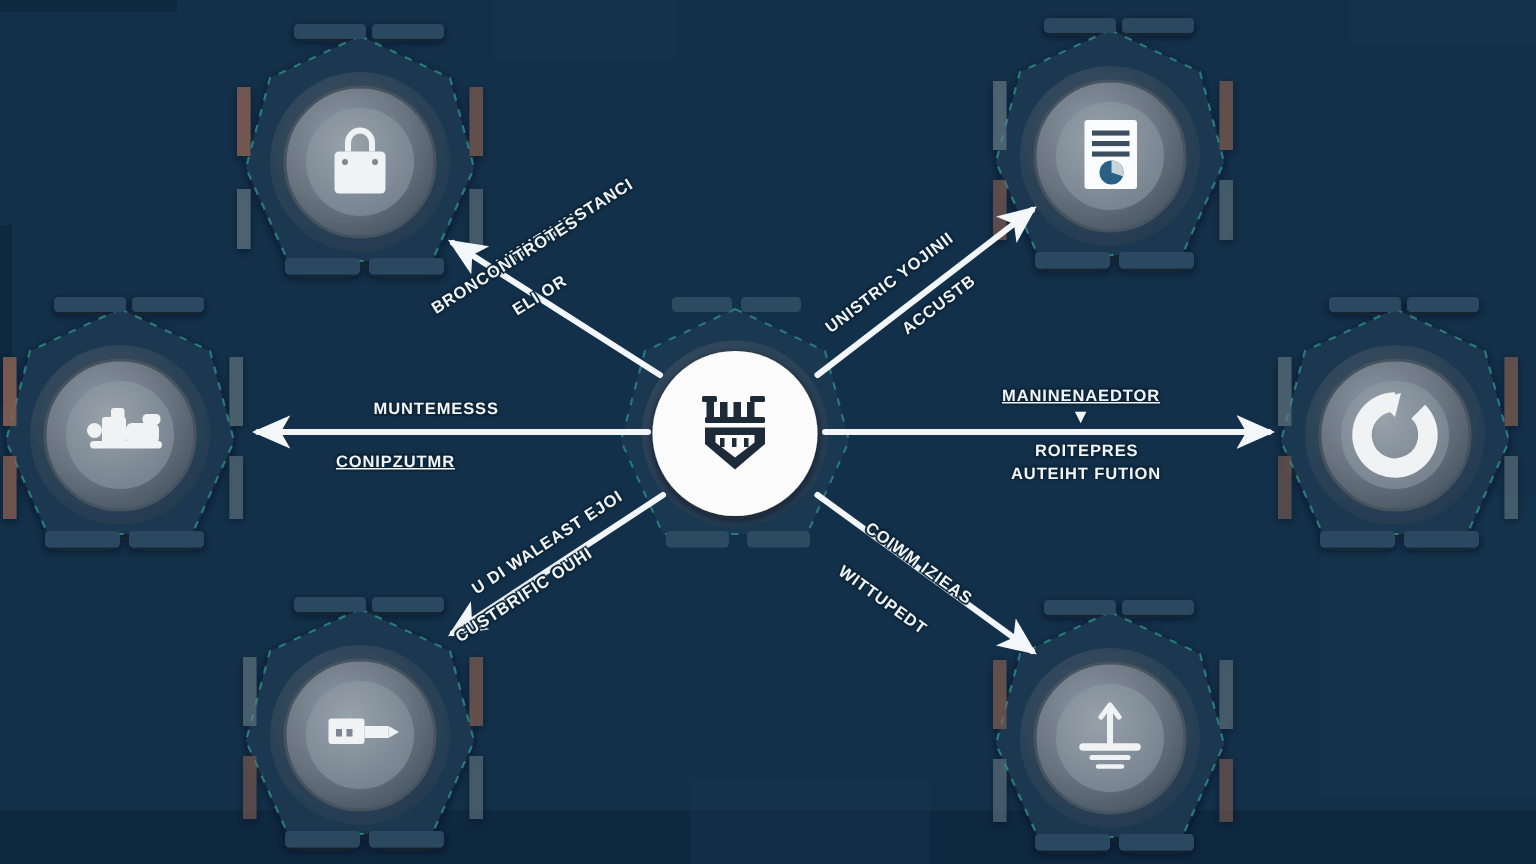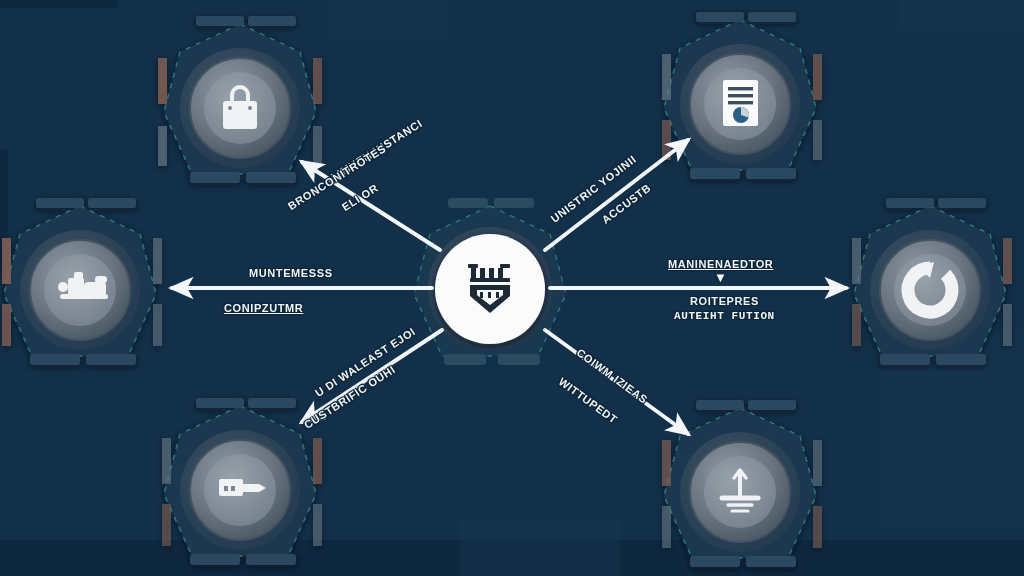--- a/index.html
+++ b/index.html
@@ -249,21 +249,21 @@
 
   <div class="label-text" style="left:552px; top:214px; transform: rotate(-37deg);">UNISTRIC YOJINII</div>
   <div class="label-text" style="left:603px; top:215px; transform: rotate(-37deg);">ACCUSTB</div>
 
   <div class="label-text" style="left:223px; top:267px;margin-left:26px;">MUNTEMESSS</div>
   <div class="label-text" style="left:224px; top:302px;text-decoration:underline;">CONIPZUTMR</div>
 
   <div class="label-text" style="left:668px; top:258px;text-decoration:underline;">MANINENAEDTOR</div>
   <div class="glyph-mark" style="left:714px; top:270px;">▼</div>
   <div class="label-text" style="left:690px; top:295px;">ROITEPRES</div>
-  <div class="label-text" style="left:674px; top:310px;font-family:Liberation Mono, monospace;">AUTEIHT FUTION</div>
+  <div class="label-text" style="left:674px; top:310px;">AUTEIHT FUTION</div>
 
   <div class="label-text" style="left:316px; top:388px; transform: rotate(-33deg);">U DI WALEAST EJOI</div>
   <div class="label-text" style="left:305px; top:420px; transform: rotate(-33deg);">CUSTBRIFIC OUHI</div>
 
   <div class="label-text" style="left:578px; top:345px; transform: rotate(36deg);">COIWM IZIEAS</div>
   <div class="label-text" style="left:560px; top:374px; transform: rotate(36deg);">WITTUPEDT</div>
 
 </div>
 
 </body></html>

